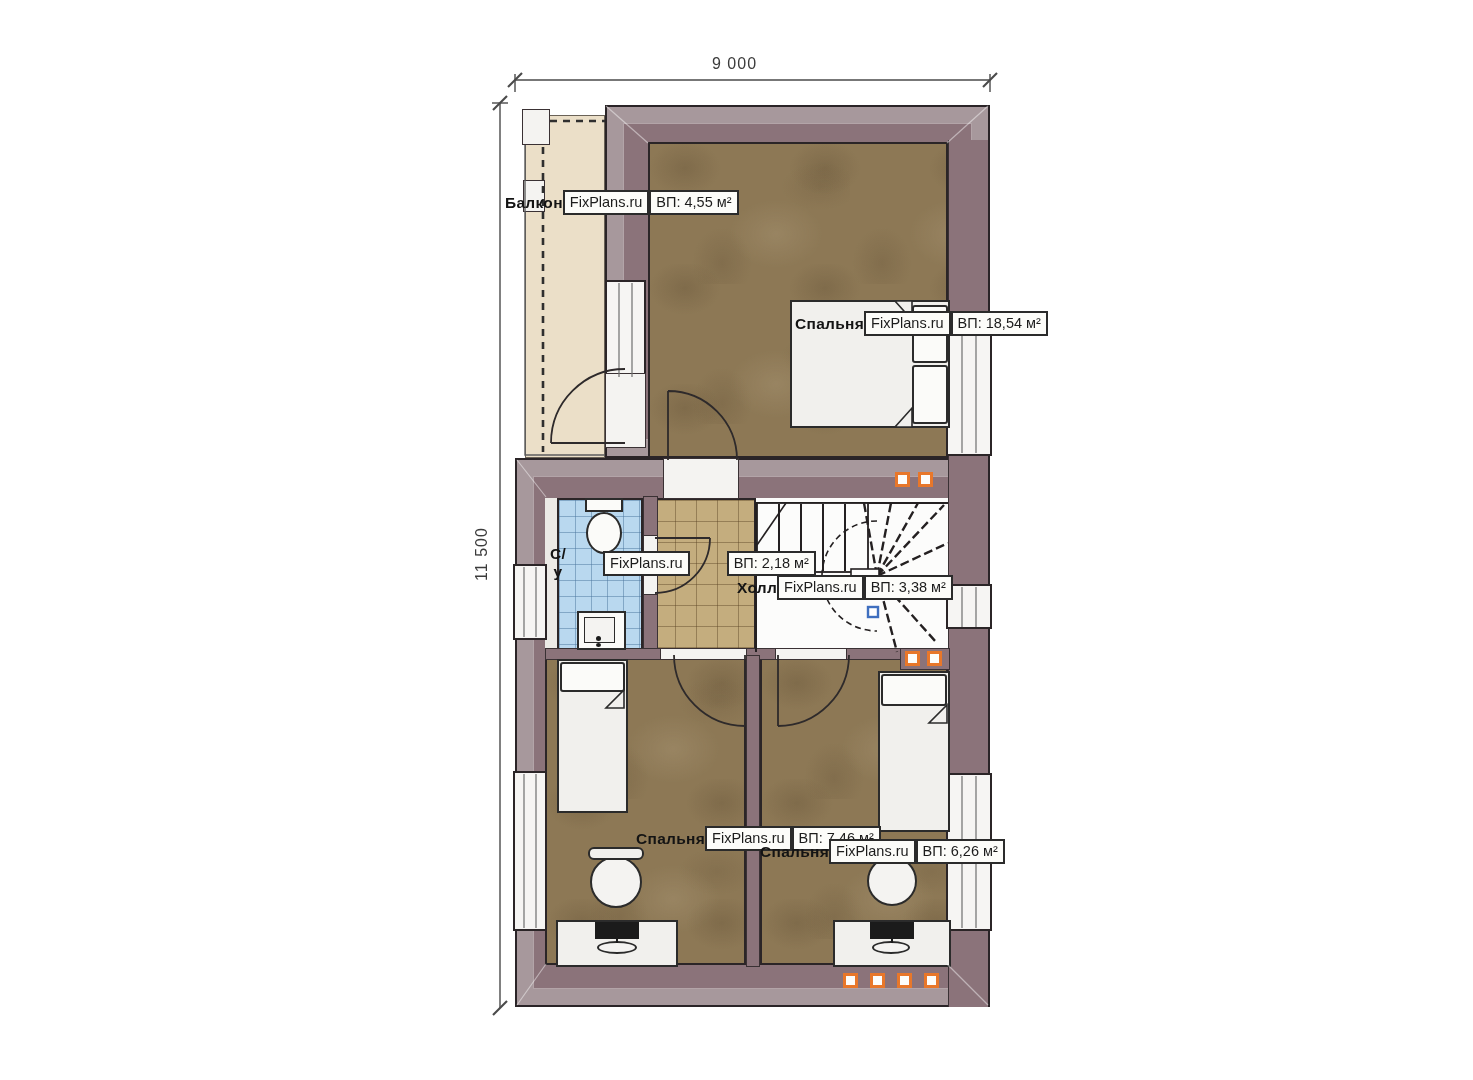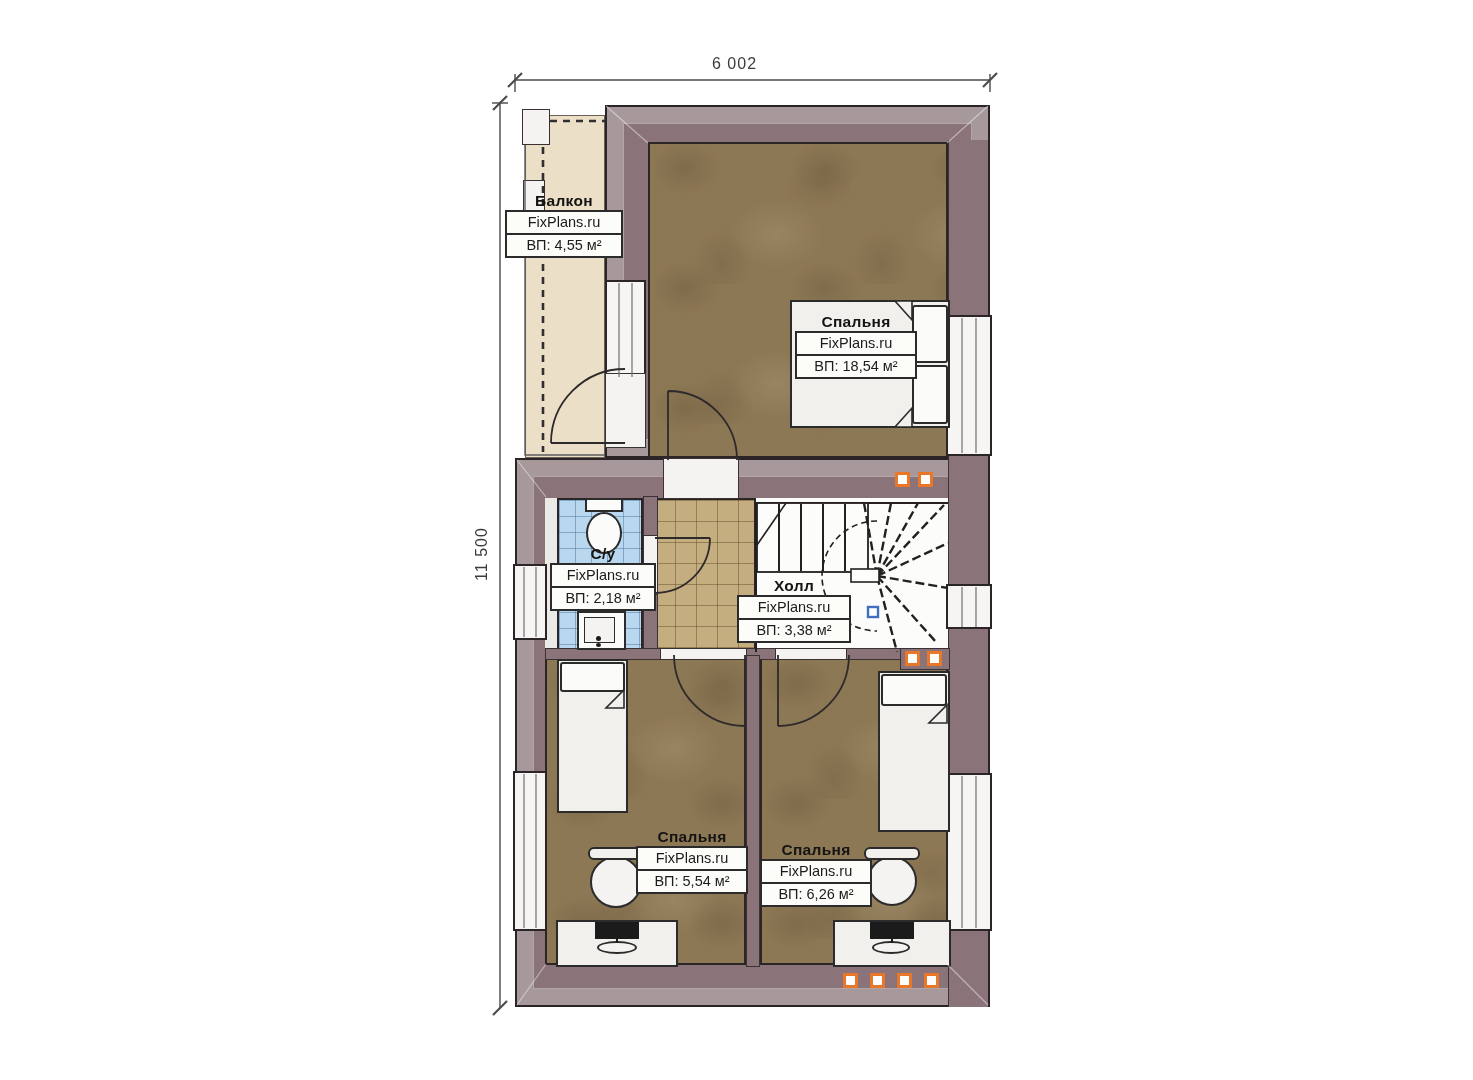--- a/index.html
+++ b/index.html
@@ -27,21 +27,21 @@
                       linear-gradient(90deg,rgba(76,118,158,0.5) 1px,transparent 1px);
      background-size:16px 16px;}
   .balcony{background:#ebdfc8;border:1px solid #6a6257;box-sizing:border-box;}
   .white-open{background:#f4f3f1;border:1px solid #3a3134;box-sizing:border-box;}
   .window{background:#f6f5f3;border:2px solid #2b2527;box-sizing:border-box;}
   .vent{background:#fdfdfb;border:3px solid #e8772a;box-sizing:border-box;width:15px;height:15px;}
   .furn{background:#f1f0ed;border:2px solid #2b2b2b;box-sizing:border-box;}
   .pillow{background:#fbfbf9;border:2px solid #2b2b2b;box-sizing:border-box;border-radius:3px;}
   .dark{background:#1b1b1b;}
   .disc{background:#f4f3f1;border:2px solid #2b2b2b;box-sizing:border-box;border-radius:50%;}
-  .room-label{display:flex;flex-direction:column;z-index:40;}
+  .room-label{display:flex;flex-direction:row;align-items:center;z-index:40;}
   .room-name{font-weight:bold;font-size:15.5px;color:#141414;text-align:center;margin-bottom:2px;
              letter-spacing:0.3px;}
   .info-box{background:#fcfcf9;border:2px solid #2b2b2b;padding:0 5px;font-size:14.5px;
             line-height:21px;color:#1c1c1c;white-space:nowrap;text-align:center;margin-top:-2px;}
   .dim-label{font-size:16px;color:#3c3c3c;letter-spacing:1px;}
   svg{pointer-events:none;}
 </style>
 </head>
 <body>
 
@@ -197,51 +197,51 @@
       <polygon points="624,690 624,708 606,708"></polygon>
       <polygon points="947,705 947,723 929,723"></polygon>
     </g>
 
     <g stroke="#1b1b1b" stroke-width="2">
       <line x1="617" y1="939" x2="617" y2="943"></line>
       <line x1="892" y1="939" x2="892" y2="943"></line>
     </g>
   </svg>
 
-  <div class="abs dim-label" style="left:712px;top:55px;z-index:41;">6 002</div>
+  <div class="abs dim-label" style="left:712px;top:55px;z-index:41;">9 000</div>
   <div class="abs dim-label" style="left:455px;top:545px;z-index:41;transform:rotate(-90deg);transform-origin:center;">11 500</div>
 
   <div class="abs room-label" style="left:505px;top:192px;width:118px;">
     <div class="room-name">Балкон</div>
     <div class="info-box">FixPlans.ru</div>
     <div class="info-box">ВП: 4,55 м²</div>
   </div>
 
   <div class="abs room-label" style="left:795px;top:313px;width:122px;">
     <div class="room-name">Спальня</div>
     <div class="info-box">FixPlans.ru</div>
     <div class="info-box">ВП: 18,54 м²</div>
   </div>
 
-  <div class="abs room-label" style="left:550px;top:545px;width:106px;">
+  <div class="abs room-label" style="left:550px;top:545px;width:106px;gap:37px;">
     <div class="room-name">С/у</div>
     <div class="info-box">FixPlans.ru</div>
     <div class="info-box">ВП: 2,18 м²</div>
   </div>
 
   <div class="abs room-label" style="left:737px;top:577px;width:114px;">
     <div class="room-name">Холл</div>
     <div class="info-box">FixPlans.ru</div>
     <div class="info-box">ВП: 3,38 м²</div>
   </div>
 
   <div class="abs room-label" style="left:636px;top:828px;width:112px;">
     <div class="room-name">Спальня</div>
     <div class="info-box">FixPlans.ru</div>
-    <div class="info-box">ВП: 5,54 м²</div>
+    <div class="info-box">ВП: 7,46 м²</div>
   </div>
 
   <div class="abs room-label" style="left:760px;top:841px;width:112px;">
     <div class="room-name">Спальня</div>
     <div class="info-box">FixPlans.ru</div>
     <div class="info-box">ВП: 6,26 м²</div>
   </div>
 
 </div>
 

